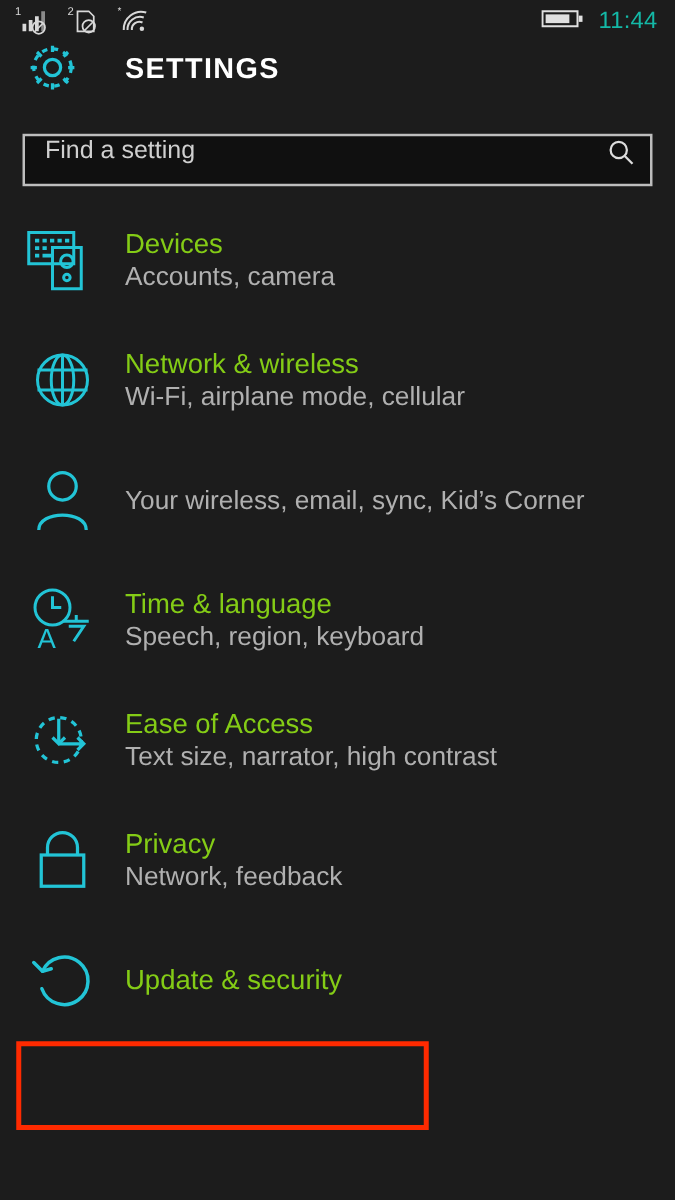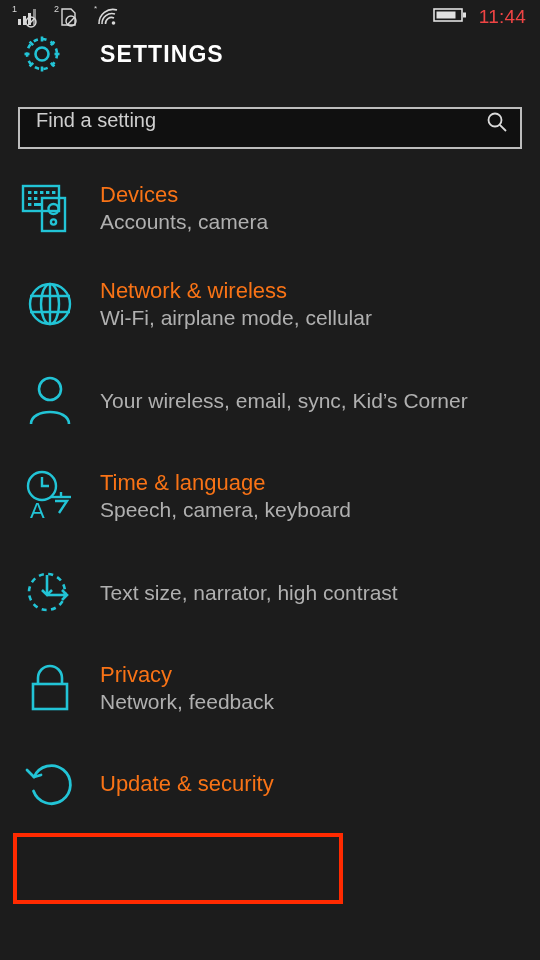--- a/index.html
+++ b/index.html
@@ -36,21 +36,21 @@
     height: 28px;
   }
   .status-right {
     display: flex;
     align-items: center;
     gap: 12px;
   }
   .status-icon { display: block; }
   .clock {
     font-size: 19px;
-    color: #ef4444;
+    color: #14b8a6;
     letter-spacing: 0.2px;
     font-family: "Liberation Sans", sans-serif;
   }
 
   
   .header {
     position: absolute;
     top: 28px; left: 0;
     width: 540px;
     height: 52px;
@@ -125,21 +125,21 @@
   }
   .item-text {
     margin-left: 14px;
     display: flex;
     flex-direction: column;
     justify-content: center;
     line-height: 1.18;
   }
   .item-title {
     font-size: 22px;
-    color: #f97316;
+    color: #84cc16;
     font-weight: normal;
   }
   .item-sub {
     font-size: 21px;
     color: #b0b0b0;
     margin-top: 2px;
   }
 
   
   .highlight-box {
@@ -302,37 +302,38 @@
         <text x="9" y="50" fill="#22c4d6" font-size="22" font-family="Liberation Sans, sans-serif">A</text>
         <g fill="none" stroke="#22c4d6" stroke-width="2.4">
           <line x1="30" y1="29" x2="50" y2="29"></line>
           <line x1="40" y1="24" x2="40" y2="29"></line>
           <path d="M34 33 h12 l-8 12"></path>
         </g>
       </svg>
     </span>
     <span class="item-text">
       <span class="item-title">Time &amp; language</span>
-      <span class="item-sub">Speech, camera, keyboard</span>
+      <span class="item-sub">Speech, region, keyboard</span>
     </span>
   </div>
 
   <div class="list-item">
     <span class="item-icon">
       <svg width="58" height="56" viewBox="0 0 58 56">
         <circle cx="26" cy="28" r="18" fill="none" stroke="#22c4d6" stroke-width="2.6" stroke-dasharray="5 4.5"></circle>
         <g fill="none" stroke="#22c4d6" stroke-width="2.6">
           <line x1="26" y1="11" x2="26" y2="31"></line>
           <path d="M21 26 l5 5 5 -5"></path>
           <line x1="26" y1="31" x2="46" y2="31"></line>
           <path d="M41 26 l5 5 -5 5"></path>
         </g>
       </svg>
     </span>
     <span class="item-text">
+      <span class="item-title">Ease of Access</span>
       <span class="item-sub">Text size, narrator, high contrast</span>
     </span>
   </div>
 
   <div class="list-item">
     <span class="item-icon">
       <svg width="52" height="56" viewBox="0 0 52 56">
         <g fill="none" stroke="#22c4d6" stroke-width="2.6">
           <path d="M14 24 v-6 a12 12 0 0 1 24 0 v6"></path>
           <rect x="9" y="24" width="34" height="25"></rect>

